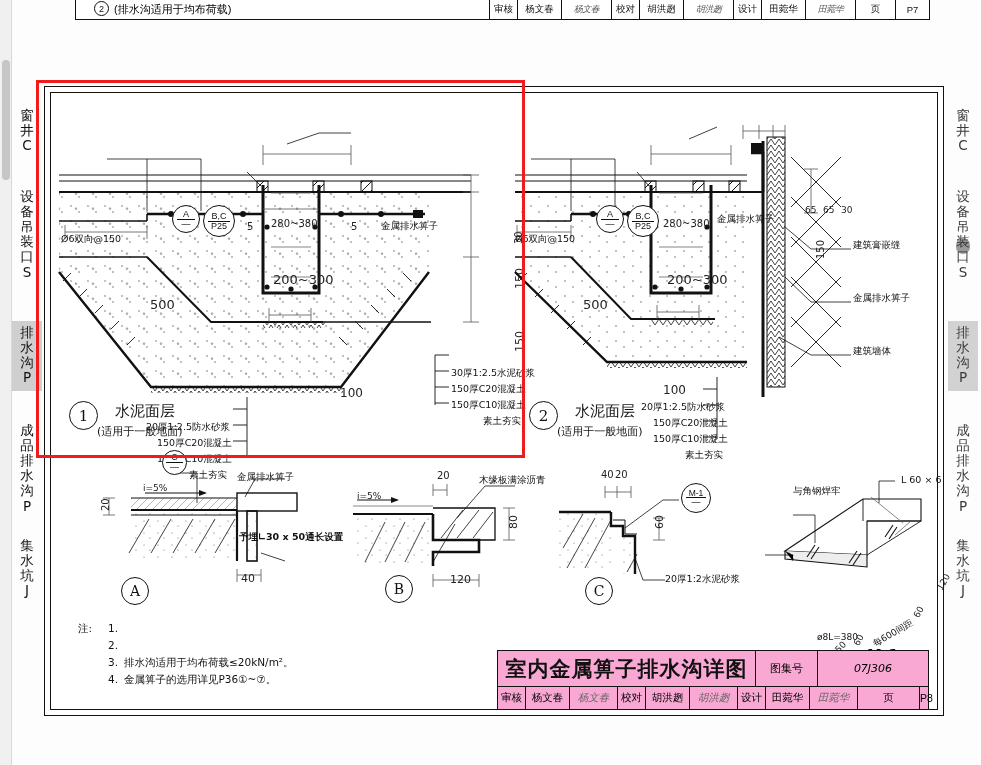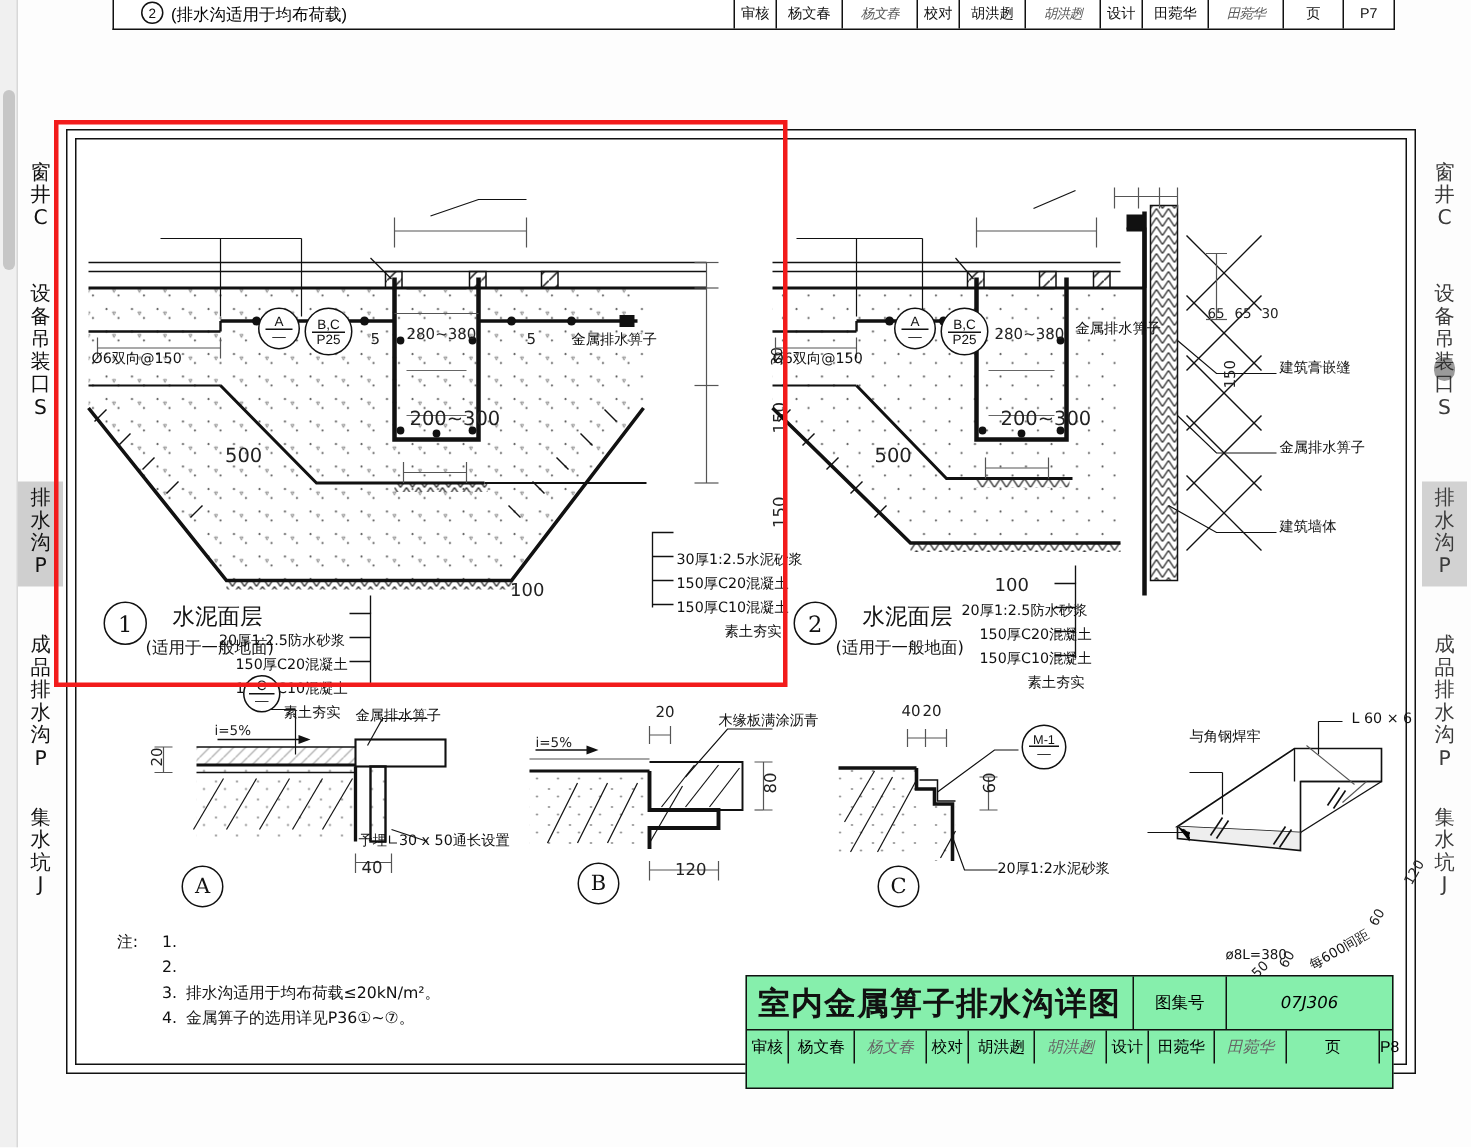--- a/index.html
+++ b/index.html
@@ -96,22 +96,22 @@
 
   
   .notes { position: absolute; left: 78px; top: 620px; font-size: 10.5px; color: #111;
            line-height: 1.62; font-family: "DejaVu Sans", sans-serif; }
   .notes .nrow { display: flex; }
   .notes .nlead { width: 30px; flex: 0 0 30px; }
   .notes .nidx { width: 16px; flex: 0 0 16px; }
 
   
   .titleblock {
-    position: absolute; left: 497px; top: 650px; width: 432px; height: 76px;
-    border: 1.8px solid #111; background: #86efac;
+    position: absolute; left: 497px; top: 650px; width: 432px; height: 60px;
+    border: 1.8px solid #111; background: #f9a8d4;
   }
   .tb-top { display: flex; height: 36px; border-bottom: 1.4px solid #111; }
   .tb-title { flex: 1; display: flex; align-items: center; justify-content: center;
       font-size: 21px; letter-spacing: 1px; color: #111; border-right: 1.4px solid #111;
       font-family: "DejaVu Sans", sans-serif; font-weight: 700; }
   .tb-key { flex: 0 0 62px; display: flex; align-items: center; justify-content: center;
       font-size: 11px; border-right: 1.4px solid #111; }
   .tb-val { flex: 0 0 110px; display: flex; align-items: center; justify-content: center;
       font-size: 11px; font-family: "DejaVu Sans", sans-serif; font-style: italic; }
   .tb-bot { display: flex; height: 22px; }
@@ -582,21 +582,21 @@
 
       <path d="M112 16 L112 46" stroke="#111" stroke-width="0.8"></path>
       <line x1="86" y1="16" x2="112" y2="16" stroke="#111" stroke-width="0.8"></line>
     </svg>
     <div class="circ-tag" style="left:117px; top:363px; width:25px; height:25px;">
       <div class="top">C</div>
       <div class="bot">—</div>
     </div>
     <div class="dim" style="left:98px; top:396px; font-size:9px;">i=5%</div>
     <div class="lbl cn" style="left:192px; top:384px;">金属排水箅子</div>
-    <div class="lbl cn" style="left:194px; top:467px;">予埋∟30 x 50通长设置</div>
+    <div class="lbl cn" style="left:194px; top:444px;font-weight:bold;">予埋∟30 x 50通长设置</div>
     <div class="dim v" style="left:55px; top:424px; transform:rotate(-90deg); font-size:10px;">20</div>
     <div class="dim" style="left:196px; top:485px; font-size:11px;">40</div>
     <div class="circ-big" style="left:76px; top:490px; width:28px; height:28px; font-size:14px;">A</div>
 
     <svg class="dw" style="left:290px; top:375px;" width="210" height="150" viewBox="0 0 210 150">
       <defs>
         <pattern id="concB" width="14" height="12" patternUnits="userSpaceOnUse">
           <circle cx="3" cy="4" r="0.6" fill="#666"></circle>
             <circle cx="9" cy="9" r="0.6" fill="#666"></circle>
         </pattern>

